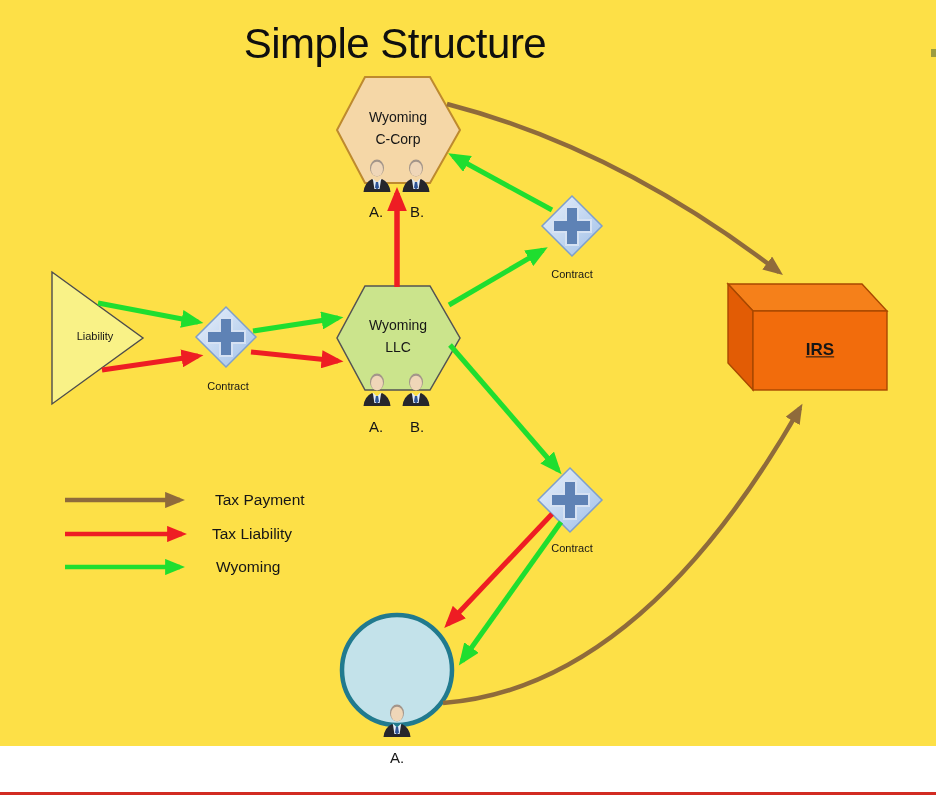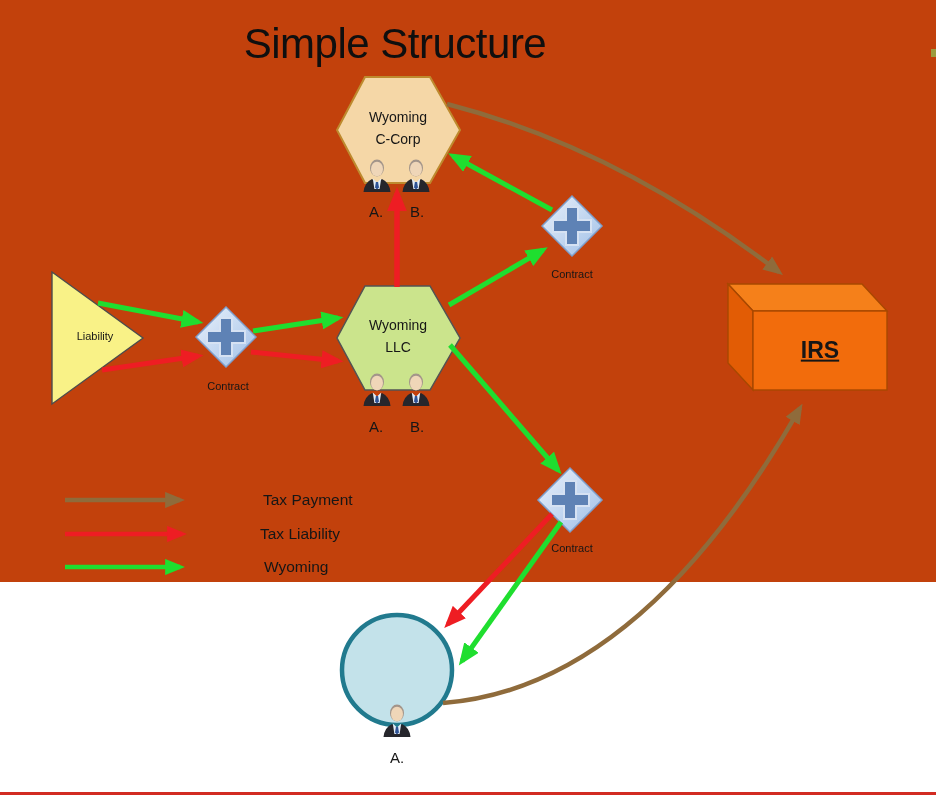--- a/index.html
+++ b/index.html
@@ -1,27 +1,27 @@
 <!DOCTYPE html>
 <html><head>
 <meta charset="utf-8">
 <style>
   html,body{margin:0;padding:0;background:#ffffff;}
   body{width:936px;height:802px;overflow:hidden;font-family:"Liberation Sans",sans-serif;}
-  .canvas{position:relative;width:936px;height:582px;background:#c2410c;}
+  .canvas{position:relative;width:936px;height:746px;background:#fde047;}
   .canvas > svg{position:absolute;left:0;top:0;}
   .lbl{position:absolute;transform:translate(-50%,-50%);white-space:nowrap;color:#161616;
        font-size:11px;text-align:center;line-height:1.25;}
   .lbl2 span{display:block;}
   .node-lbl{font-size:14px;line-height:22px;}
   .member-lbl{font-size:15px;}
   .title{font-size:42px;letter-spacing:-0.5px;color:#0f0f0f;}
-  .irs-lbl{font-size:23px;font-weight:700;text-decoration:underline;}
+  .irs-lbl{font-size:17px;font-weight:700;text-decoration:underline;}
   .whitebg{background:#ffffff;padding:1px 4px;line-height:21px;font-size:15.5px;}
-  .lbl-left{position:absolute;transform:translateY(-50%);white-space:nowrap;color:#161616;font-size:15.5px;margin-left:48px;}
+  .lbl-left{position:absolute;transform:translateY(-50%);white-space:nowrap;color:#161616;font-size:15.5px;}
 </style>
 </head>
 <body>
 
 <div class="canvas">
 
   <svg width="936" height="802" viewBox="0 0 936 802">
     <defs>
       <linearGradient id="diamondGrad" x1="0" y1="0" x2="1" y2="1">
         <stop offset="0" stop-color="#EAF1FB"></stop>

